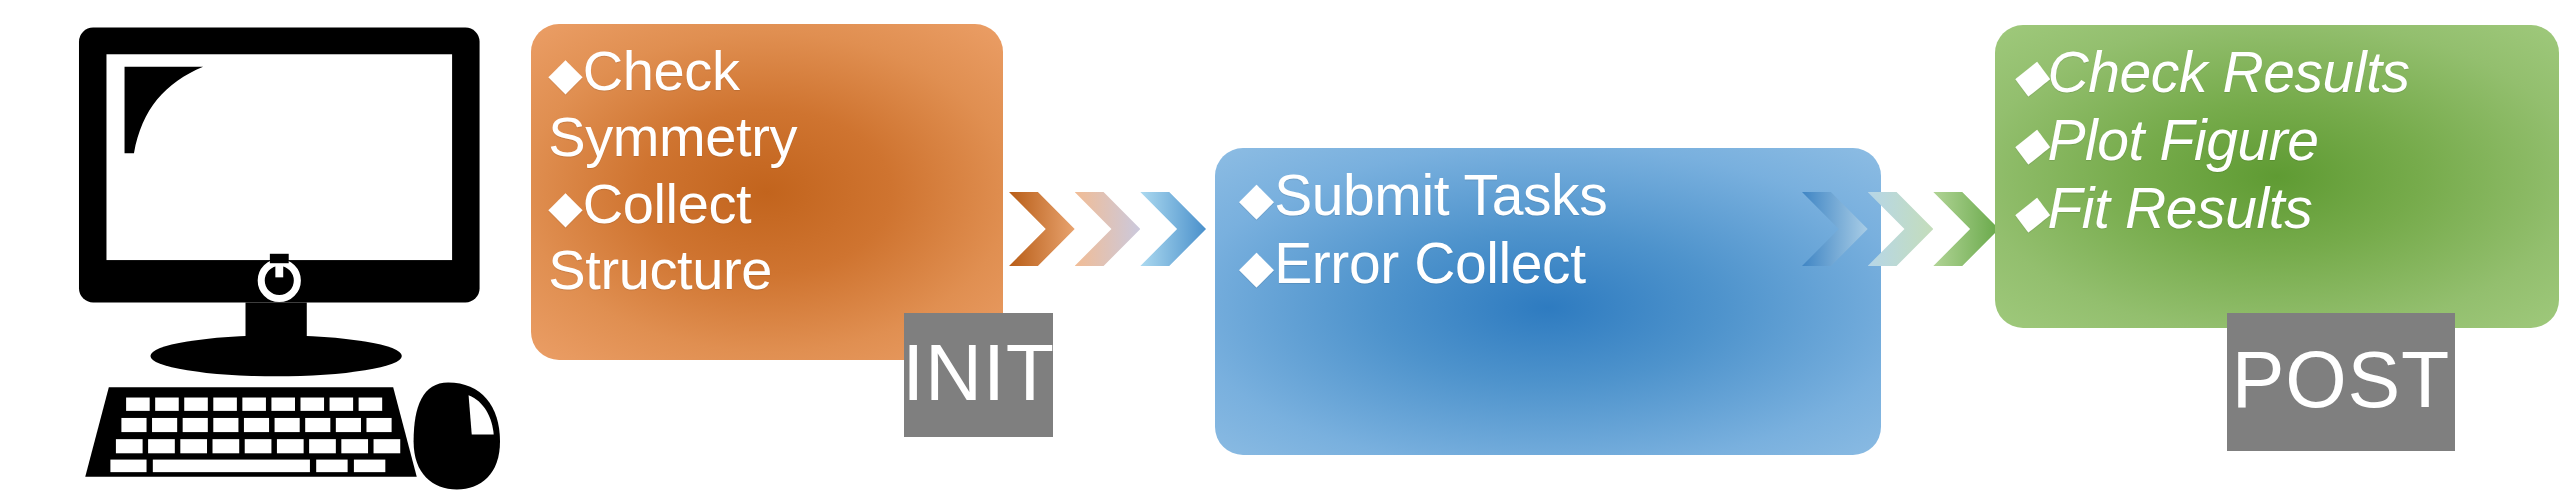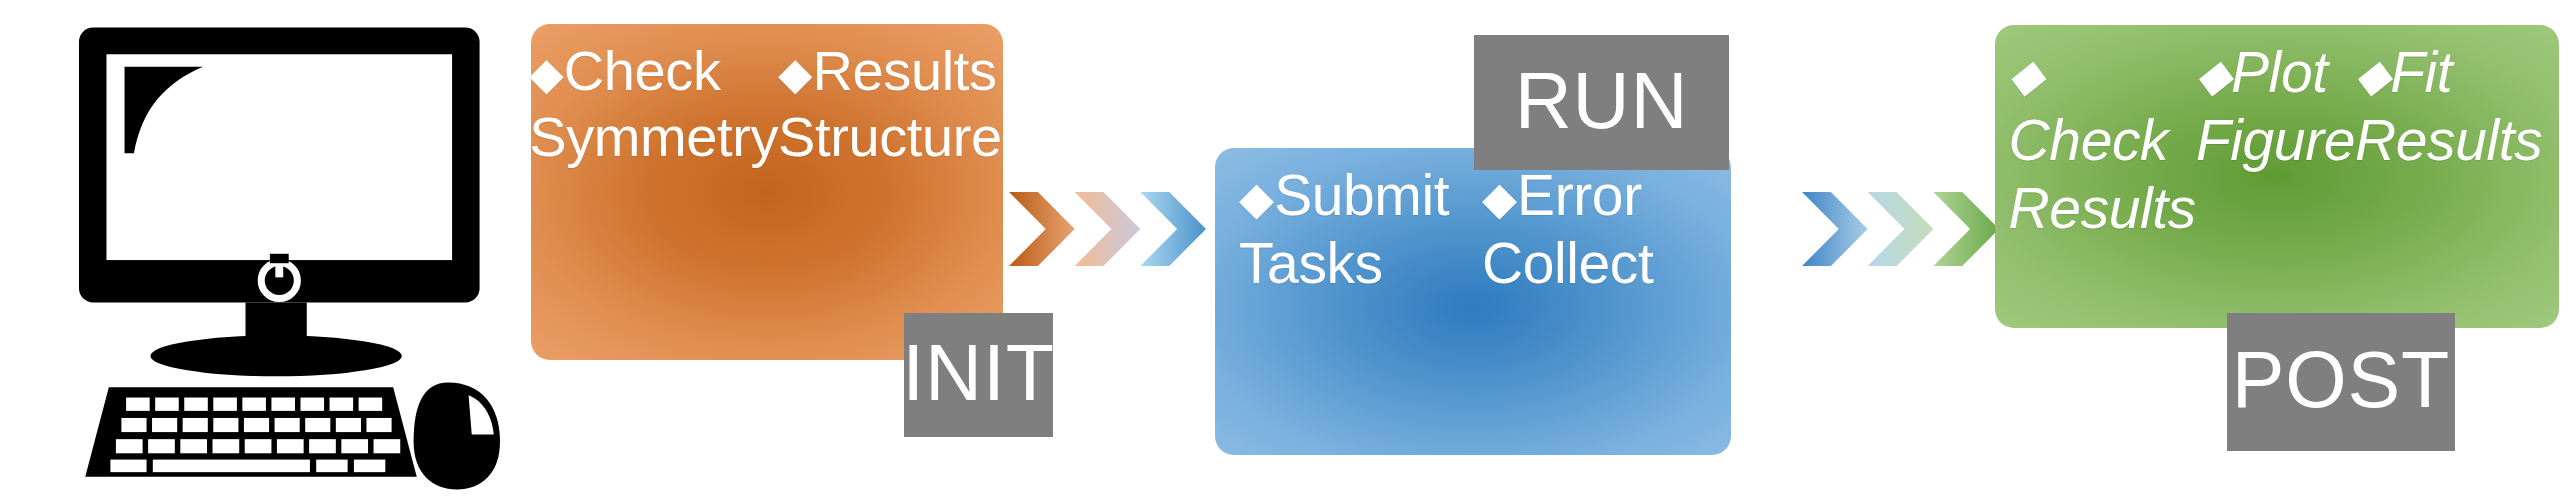--- a/index.html
+++ b/index.html
@@ -23,43 +23,43 @@
     position: absolute;
     left: 23.6px;
     top: 12.6px;
     width: 487px;
     height: 480px;
   }
 
   
   .stage-box {
     position: absolute;
-    border-radius: 19px;
+    border-radius: 28px;
     box-sizing: border-box;
     padding: 14px 20.4px 14px 17.3px;
     display: flex;
-    flex-direction: row;
-    justify-content: center;
+    flex-direction: column;
+    justify-content: flex-start;
   }
   .stage-box.init {
     left: 531px;
     top: 23.6px;
     width: 472px;
     height: 336px;
     background:
       radial-gradient(ellipse 78% 72% at 50% 50%,
         #c2641d 0%,
         #cf7430 34%,
         #e08f51 66%,
         #eda16a 100%);
   }
   .stage-box.run {
     left: 1215px;
     top: 148px;
-    width: 516px;
+    width: 666px;
     height: 307px;
     background:
       radial-gradient(ellipse 80% 78% at 50% 52%,
         #2e7bc0 0%,
         #4e93cc 32%,
         #79b0de 68%,
         #94c1e5 100%);
     padding-left: 24px;
   }
   .stage-box.post {
@@ -204,40 +204,39 @@
       <path d="M540 470 C582 470 606 500 606 545 C606 586 582 606 551 606 C520 606 496 586 496 545 C496 500 508 470 540 470 Z" fill="#000000"></path>
       <path d="M566 486 C586 494 596 514 598 536 L570 536 Z" fill="#ffffff"></path>
     </svg>
   </div>
 
   <div class="stage-box init">
     <div class="bullet-line">
       <span class="bullet-glyph">◆</span><span>Check Symmetry</span>
     </div>
     <div class="bullet-line">
-      <span class="bullet-glyph">◆</span><span>Results Structure</span>
+      <span class="bullet-glyph">◆</span><span>Collect Structure</span>
     </div>
   </div>
   <div class="stage-badge badge-init">INIT</div>
 
   <div class="connector c1">
     <div class="chev chev1"></div>
     <div class="chev chev2"></div>
     <div class="chev chev3"></div>
   </div>
 
   <div class="stage-box run">
     <div class="bullet-line">
       <span class="bullet-glyph">◆</span><span>Submit Tasks</span>
     </div>
     <div class="bullet-line">
       <span class="bullet-glyph">◆</span><span>Error Collect</span>
     </div>
   </div>
-  <div class="stage-badge badge-run">RUN</div>
 
   <div class="connector c2">
     <div class="chev chev1"></div>
     <div class="chev chev2"></div>
     <div class="chev chev3"></div>
   </div>
 
   <div class="stage-box post">
     <div class="bullet-line">
       <span class="bullet-glyph">◆</span><span>Check Results</span>

